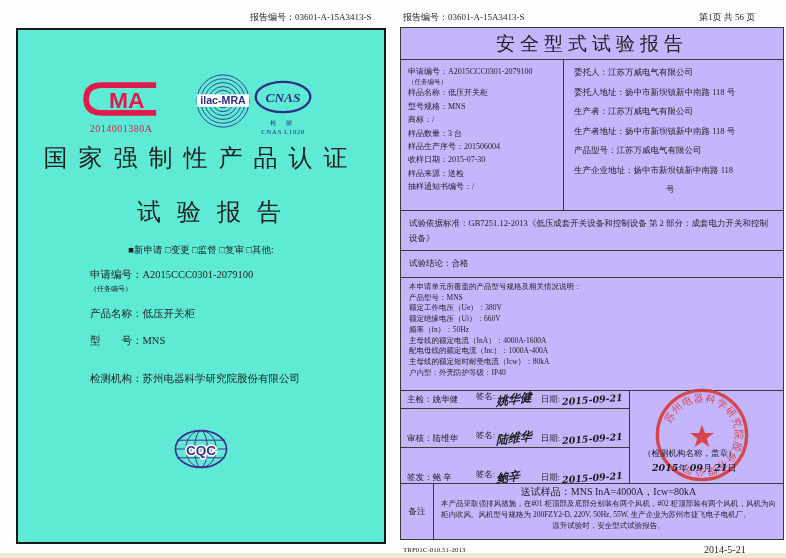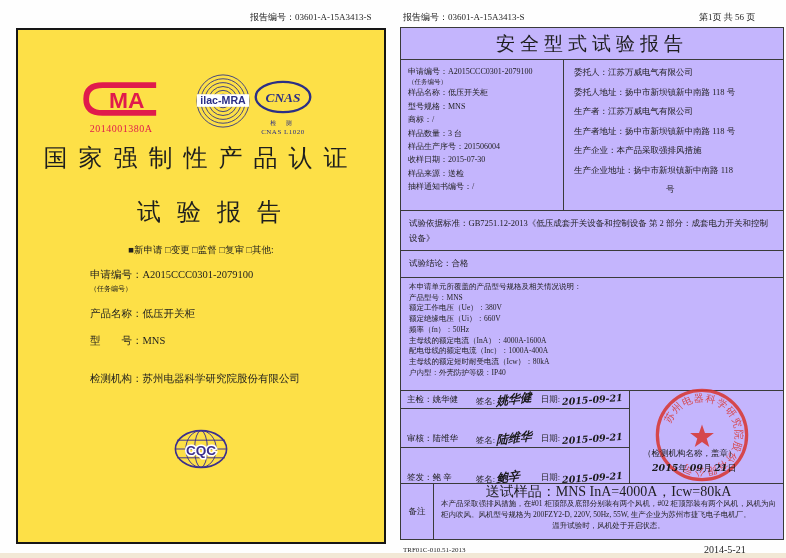--- a/index.html
+++ b/index.html
@@ -2,21 +2,21 @@
 <html><head>
 <meta charset="utf-8">
 <style>
   html,body{margin:0;padding:0;background:#ffffff;}
   .canvas{position:relative;width:786px;height:558px;background:#fefefe;overflow:hidden;
           font-family:"Liberation Serif","DejaVu Serif",serif;color:#1e1e1e;}
   .scan-strip{position:absolute;left:0;right:0;bottom:0;height:5px;background:#f2e8d6;}
 
   
   .lp-repno{position:absolute;top:11px;left:250px;font-size:9px;white-space:nowrap;}
-  .lp{position:absolute;left:16px;top:28px;width:370px;height:516px;border:2px solid #161616;background:#fde047;box-sizing:border-box;}
+  .lp{position:absolute;left:16px;top:28px;width:370px;height:516px;border:2px solid #161616;background:#5eead4;box-sizing:border-box;}
   .cma{position:absolute;left:60px;top:50px;width:86px;text-align:center;}
   .cma-num{font-size:10px;color:#e01b4c;letter-spacing:.5px;margin-top:1px;}
   .ilac{position:absolute;left:176px;top:42px;}
   .cnas{position:absolute;left:234px;top:50px;width:62px;text-align:center;color:#2b2f86;}
   .cnas-sub1{font-size:6px;letter-spacing:4px;margin-top:1px;}
   .cnas-sub2{font-size:7px;letter-spacing:.5px;}
   .lp-title1{position:absolute;top:112px;left:0;width:100%;text-align:center;font-size:24px;letter-spacing:11px;white-space:nowrap;}
   .lp-title2{position:absolute;top:166px;left:16px;width:100%;text-align:center;font-size:24px;letter-spacing:16px;white-space:nowrap;}
   .lp-checks{position:absolute;top:214px;left:0;width:100%;text-align:center;font-size:9.5px;}
   .lp-fields{position:absolute;left:72px;top:238px;font-size:10.5px;}
@@ -41,36 +41,36 @@
   .r-info-r .ln-wrap{line-height:19.5px;padding-left:92px;}
   .r-std{height:40px;border-bottom:1px solid #3a3a3a;padding:5px 8px 0 8px;box-sizing:border-box;font-size:8.5px;line-height:15px;flex:none;}
   .r-concl{height:27px;border-bottom:1px solid #3a3a3a;display:flex;align-items:center;padding:0 8px;font-size:8.5px;box-sizing:border-box;flex:none;}
   .r-specs{height:113px;border-bottom:1px solid #3a3a3a;padding:4px 8px 0 8px;box-sizing:border-box;font-size:7.5px;flex:none;}
   .r-specs .ln{line-height:10.7px;white-space:nowrap;}
   .r-sign{display:flex;height:92px;border-bottom:1px solid #3a3a3a;flex:none;}
   .r-sign-l{width:229px;border-right:1px solid #3a3a3a;display:flex;flex-direction:column;box-sizing:border-box;gap:21px;}
   .sig-row{flex:1;display:flex;align-items:center;padding:0 6px;font-size:8.5px;border-bottom:1px solid #3a3a3a;}
   .sig-row:last-child{border-bottom:none;}
   .sig-role{width:80px;white-space:nowrap;}
-  .sig-group{width:76px;display:flex;align-items:flex-end;white-space:nowrap;}
+  .sig-group{width:76px;display:flex;align-items:flex-start;white-space:nowrap;}
   .date-group{flex:1;display:flex;align-items:center;white-space:nowrap;}
   .hw{font-family:"DejaVu Serif",serif;font-style:italic;font-weight:bold;font-size:12px;
       transform:rotate(-7deg) skewX(-6deg);display:inline-block;margin-left:1px;color:#1a1a1a;}
   .hw-date{font-family:"DejaVu Serif",serif;font-style:italic;font-size:9.5px;font-weight:bold;
       transform:rotate(-4deg);display:inline-block;margin-left:2px;color:#1a1a1a;}
   .hw-sm{font-family:"DejaVu Serif",serif;font-style:italic;font-weight:bold;font-size:9.5px;color:#1a1a1a;}
   .r-sign-r{flex:1;position:relative;overflow:visible;}
   .stamp{position:absolute;left:24px;top:-4px;opacity:.85;}
   .stamp-caption{position:absolute;left:13px;top:57px;font-size:8.5px;white-space:nowrap;font-family:Liberation Mono, monospace;}
   .stamp-date{position:absolute;left:22px;top:71px;font-size:9px;white-space:nowrap;}
   .r-bottom{display:flex;flex:1;}
   .r-bottom-l{width:33px;border-right:1px solid #3a3a3a;display:flex;align-items:center;justify-content:center;
               font-size:8.5px;box-sizing:border-box;}
   .r-bottom-r{flex:1;padding:1px 7px 0 7px;font-size:7.5px;box-sizing:border-box;}
-  .sample-line{text-align:center;font-size:14px;line-height:13px;white-space:nowrap;}
+  .sample-line{text-align:center;font-size:10px;line-height:13px;white-space:nowrap;}
   .remark-p{line-height:11px;text-align:justify;}
   .remark-last{line-height:11px;text-align:center;}
   .ft-l{position:absolute;left:403px;top:546px;font-size:7px;}
   .ft-r{position:absolute;left:704px;top:544px;font-size:10px;}
 </style>
 </head>
 <body>
 
 <div class="canvas">
   <div class="scan-strip"></div>
@@ -161,21 +161,21 @@
         <div class="ln">样品生产序号：201506004</div>
         <div class="ln">收样日期：2015-07-30</div>
         <div class="ln">样品来源：送检</div>
         <div class="ln">抽样通知书编号：/</div>
       </div>
       <div class="r-info-r">
         <div class="ln">委托人：江苏万威电气有限公司</div>
         <div class="ln">委托人地址：扬中市新坝镇新中南路 118 号</div>
         <div class="ln">生产者：江苏万威电气有限公司</div>
         <div class="ln">生产者地址：扬中市新坝镇新中南路 118 号</div>
-        <div class="ln">生产企业：本产品采取强排风措施</div>
+        <div class="ln">产品型号：江苏万威电气有限公司</div>
         <div class="ln">生产企业地址：扬中市新坝镇新中南路 118</div>
         <div class="ln-wrap">号</div>
       </div>
     </div>
 
     <div class="r-std">试验依据标准：GB7251.12-2013《低压成套开关设备和控制设备 第 2 部分：成套电力开关和控制设备》</div>
 
     <div class="r-concl">
       <span>试验结论：</span>
       <span>合格</span>
@@ -249,20 +249,20 @@
           <span class="hw-sm">21</span><span>日</span>
         </div>
       </div>
     </div>
 
     <div class="r-bottom">
       <div class="r-bottom-l">备注</div>
       <div class="r-bottom-r">
         <div class="sample-line">送试样品：MNS  InA=4000A，Icw=80kA</div>
         <div class="remark-p">本产品采取强排风措施，在#01 柜顶部及底部分别装有两个风机，#02 柜顶部装有两个风机，风机为向柜内吹风。风机型号规格为 200FZY2-D, 220V, 50Hz, 55W, 生产企业为苏州市捷飞电子电机厂。</div>
-        <div class="remark-last">温升试验时，风机处于开启状态。</div>
+        <div class="remark-last">温升试验时，安全型式试验报告。</div>
       </div>
     </div>
   </div>
 
   <div class="ft-l">TRF01C-010.51-2013</div>
   <div class="ft-r">2014-5-21</div>
 </div>
 
 </body></html>

